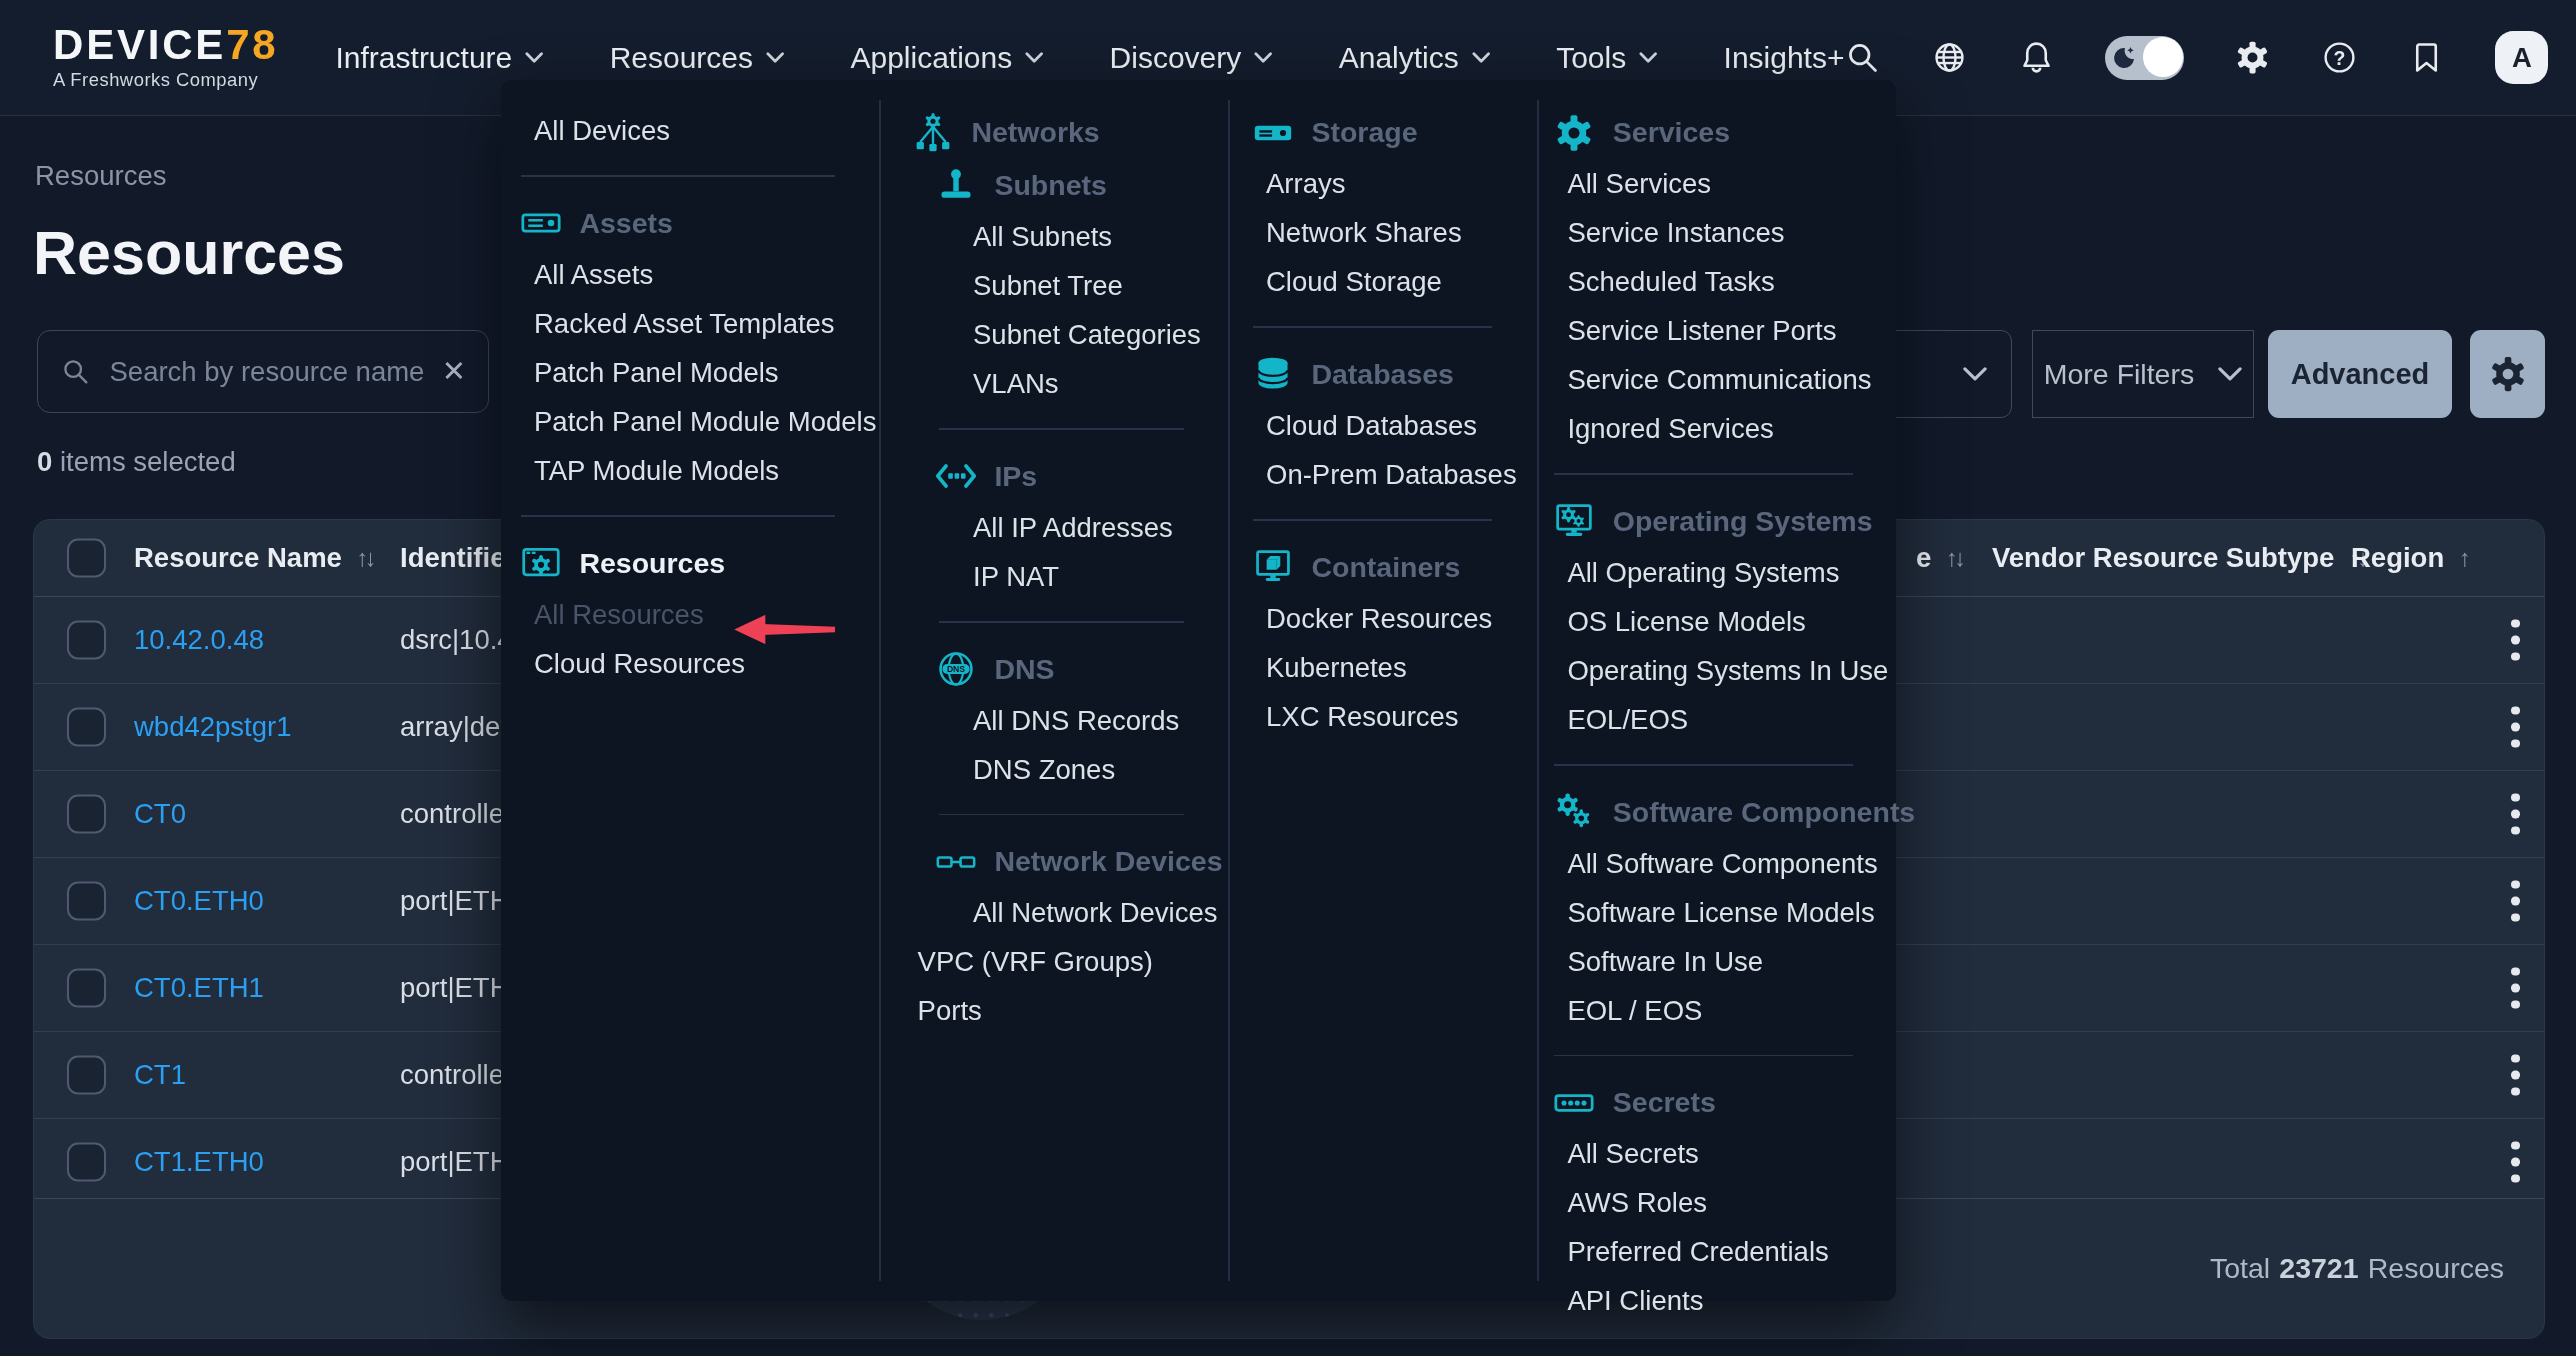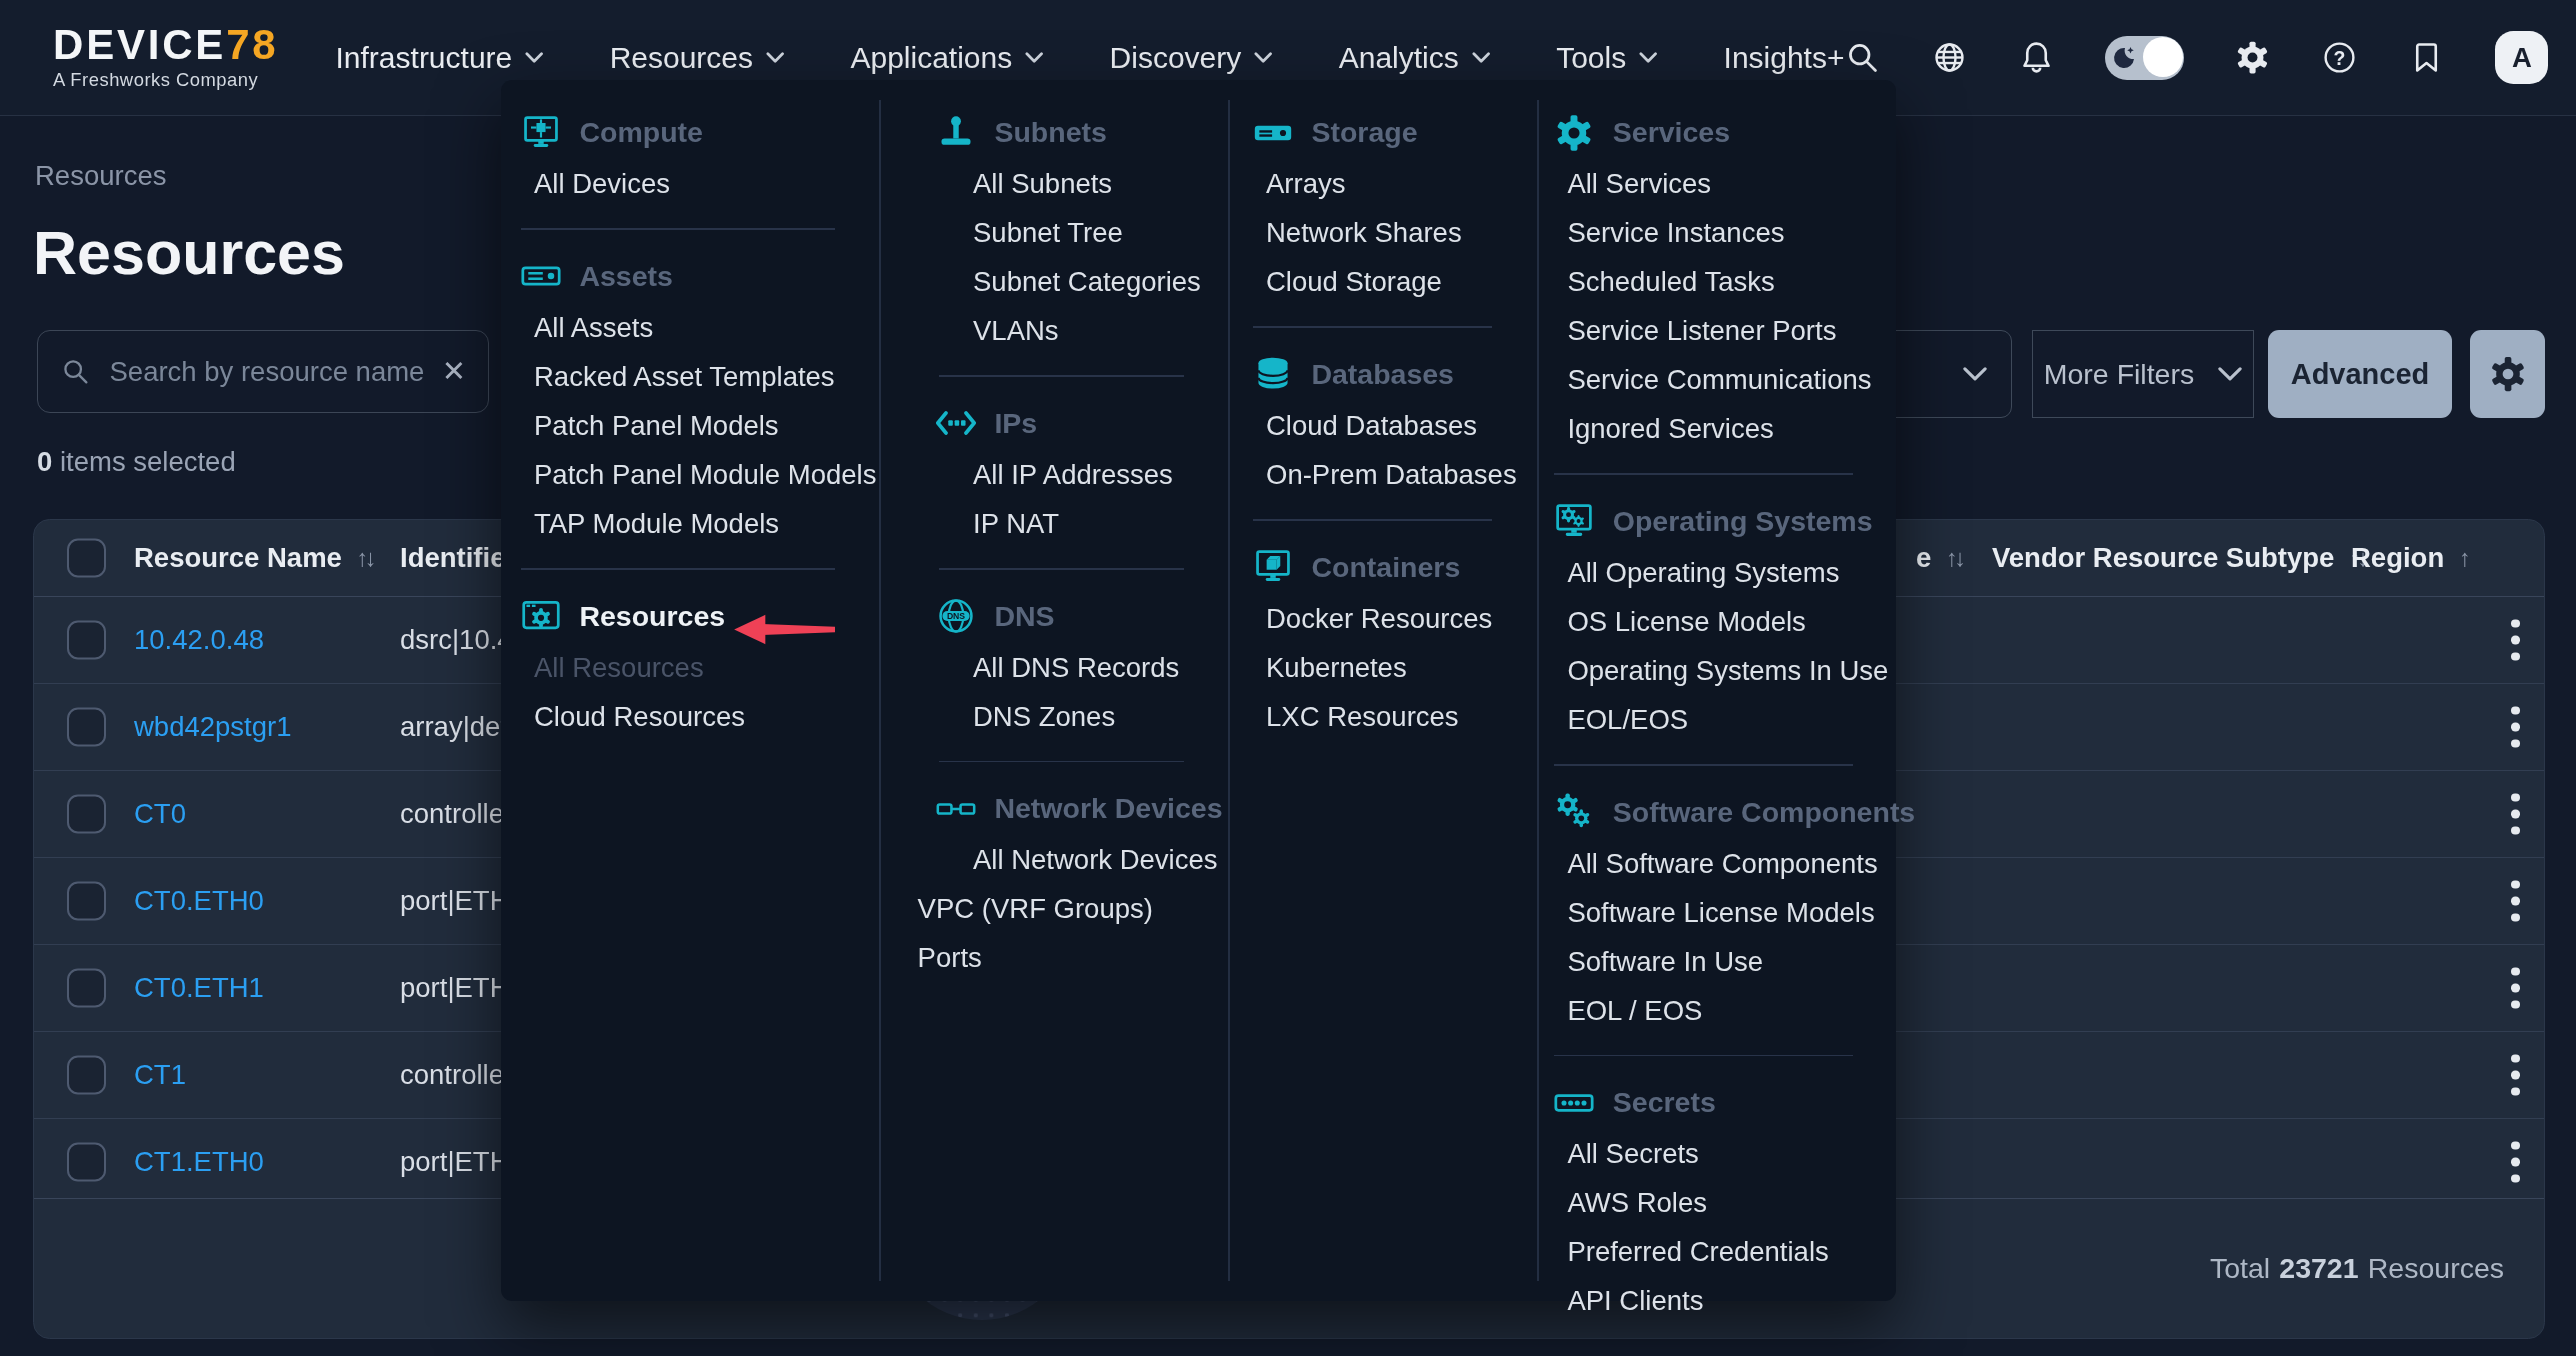--- a/index.html
+++ b/index.html
@@ -353,35 +353,20 @@
   </div>
 
   <div class="scroll-peek"></div>
 
   <div class="mega" id="mega">
     <div class="vdiv v0"></div>
     <div class="vdiv v1"></div>
     <div class="vdiv v2"></div>
     <div id="mm-cols">
         <div class="mm-col col0">
-          <div class="mm-header">
-            <span class="mm-icon">
-              <svg width="40" height="40" viewBox="0 0 44 44">
-                <rect x="5" y="5" width="34" height="25" rx="2" fill="none" stroke="#15b5c9" stroke-width="3"></rect>
-                <rect x="17" y="11" width="10" height="10" fill="#15b5c9"></rect>
-                <line x1="11" y1="16" x2="17" y2="16" stroke="#15b5c9" stroke-width="2.4"></line>
-                <line x1="27" y1="16" x2="33" y2="16" stroke="#15b5c9" stroke-width="2.4"></line>
-                <line x1="22" y1="7" x2="22" y2="11" stroke="#15b5c9" stroke-width="2.4"></line>
-                <line x1="22" y1="21" x2="22" y2="27" stroke="#15b5c9" stroke-width="2.4"></line>
-                <rect x="19" y="30" width="6" height="4" fill="#15b5c9"></rect>
-                <rect x="14" y="34" width="16" height="3.4" rx="1.6" fill="#15b5c9"></rect>
-              </svg>
-            </span>
-            <span class="mm-htext">Compute</span>
-          </div>
           <div class="mm-item">All Devices</div>
           <div class="mm-divider"></div>
           <div class="mm-header">
             <span class="mm-icon">
               <svg width="40" height="40" viewBox="0 0 44 44">
                 <rect x="2" y="13" width="40" height="18" rx="3" fill="none" stroke="#15b5c9" stroke-width="3"></rect>
                 <line x1="8" y1="19" x2="24" y2="19" stroke="#15b5c9" stroke-width="2.8"></line>
                 <line x1="8" y1="25" x2="24" y2="25" stroke="#15b5c9" stroke-width="2.8"></line>
                 <circle cx="33" cy="22" r="3.6" fill="#15b5c9"></circle>
               </svg>
@@ -408,20 +393,40 @@
                   <circle r="3.4" fill="#0d1522"></circle>
                 </g>
               </svg>
             </span>
             <span class="mm-htext">Resources</span>
           </div>
           <div class="mm-item dimmed">All Resources</div>
           <div class="mm-item">Cloud Resources</div>
         </div>
         <div class="mm-col col1">
+          <div class="mm-header">
+            <span class="mm-icon">
+              <svg width="40" height="40" viewBox="0 0 44 44">
+                <g transform="translate(22,9)" fill="#15b5c9">
+                  <rect x="-1.7" y="-9.0" width="3.5" height="18.0" rx="2" transform="rotate(0)"></rect>
+                  <rect x="-1.7" y="-9.0" width="3.5" height="18.0" rx="2" transform="rotate(60)"></rect>
+                  <rect x="-1.7" y="-9.0" width="3.5" height="18.0" rx="2" transform="rotate(120)"></rect>
+                  <circle r="6.2"></circle>
+                  <circle r="2.8" fill="#0d1522"></circle>
+                </g>
+                <line x1="22" y1="15" x2="8" y2="32" stroke="#15b5c9" stroke-width="2.6"></line>
+                <line x1="22" y1="15" x2="22" y2="34" stroke="#15b5c9" stroke-width="2.6"></line>
+                <line x1="22" y1="15" x2="36" y2="32" stroke="#15b5c9" stroke-width="2.6"></line>
+                <rect x="4" y="32" width="8" height="8" rx="1.6" fill="#15b5c9"></rect>
+                <rect x="18" y="34" width="8" height="8" rx="1.6" fill="#15b5c9"></rect>
+                <rect x="32" y="32" width="8" height="8" rx="1.6" fill="#15b5c9"></rect>
+              </svg>
+            </span>
+            <span class="mm-htext">Networks</span>
+          </div>
           <div class="mm-header sub">
             <span class="mm-icon">
               <svg width="40" height="40" viewBox="0 0 44 44">
                 <circle cx="22" cy="9" r="5.4" fill="#15b5c9"></circle>
                 <rect x="19" y="12" width="6" height="16" fill="#15b5c9"></rect>
                 <rect x="6" y="28" width="32" height="7" rx="3.5" fill="#15b5c9"></rect>
               </svg>
             </span>
             <span class="mm-htext">Subnets</span>
           </div>

